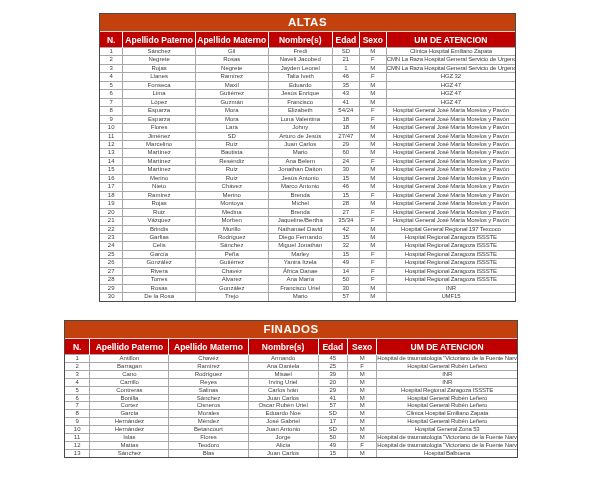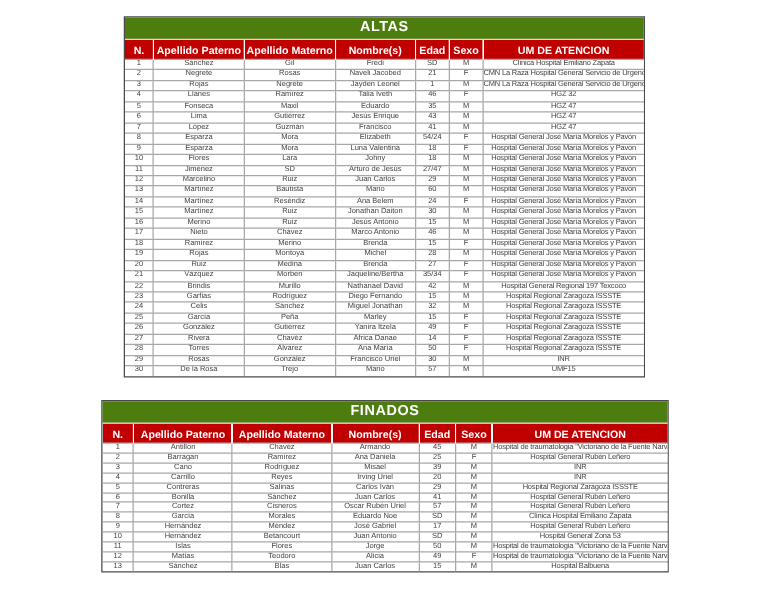--- a/index.html
+++ b/index.html
@@ -2,23 +2,23 @@
 <html><head>
 <meta charset="utf-8">
 <style>
   html,body{margin:0;padding:0;background:#e9e9e9;}
   .canvas{
     position:relative;width:616px;height:480px;background:#ffffff;
     font-family:"Liberation Sans", sans-serif;overflow:hidden;margin:0 auto;
   }
   .tbl{position:absolute;border:1.5px solid #4a4a4a;background:#fff;}
   .tbl-altas{left:99px;top:13px;width:415px;}
-  .tbl-finados{left:81px;top:320px;width:452px;}
+  .tbl-finados{left:64px;top:320px;width:452px;}
   .tbl-title{
-    background:#4d7c0f;color:#ffffff;font-weight:bold;text-align:center;
+    background:#c2410c;color:#ffffff;font-weight:bold;text-align:center;
     font-size:11.5px;height:17px;line-height:17px;letter-spacing:.5px;
     border-bottom:1px solid #d9d9d9;
   }
   table{width:100%;border-collapse:collapse;table-layout:fixed;}
   col.c1{width:5.5%}col.c2{width:17.5%}col.c3{width:17.5%}col.c4{width:15.5%}
   col.c5{width:6.5%}col.c6{width:6.5%}col.c7{width:31%}
   th{
     background:#c00000;color:#ffffff;font-weight:bold;font-size:8.5px;
     height:15px;padding:0;border-left:1px solid rgba(255,255,255,.3);
     white-space:nowrap;overflow:hidden;

